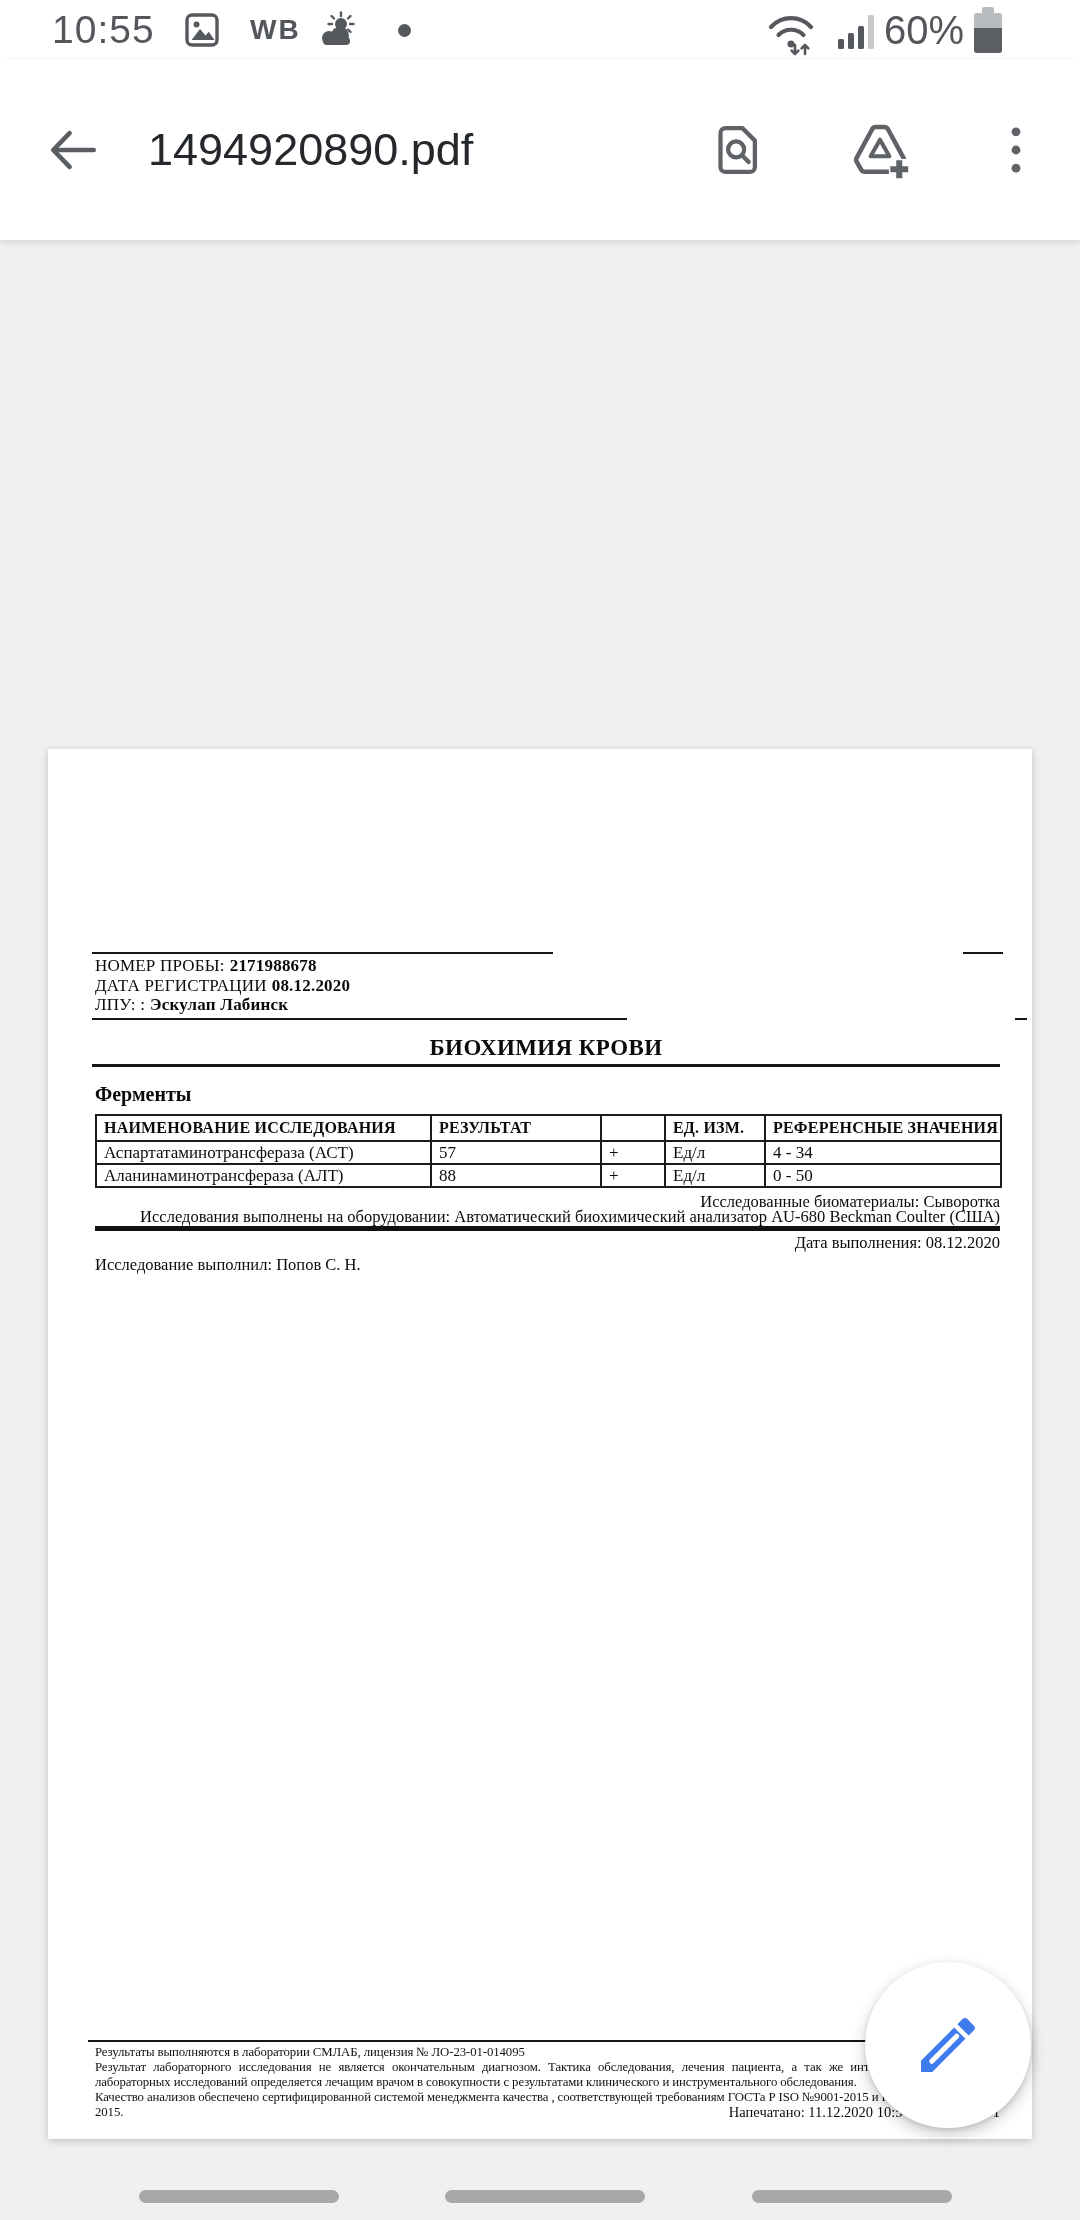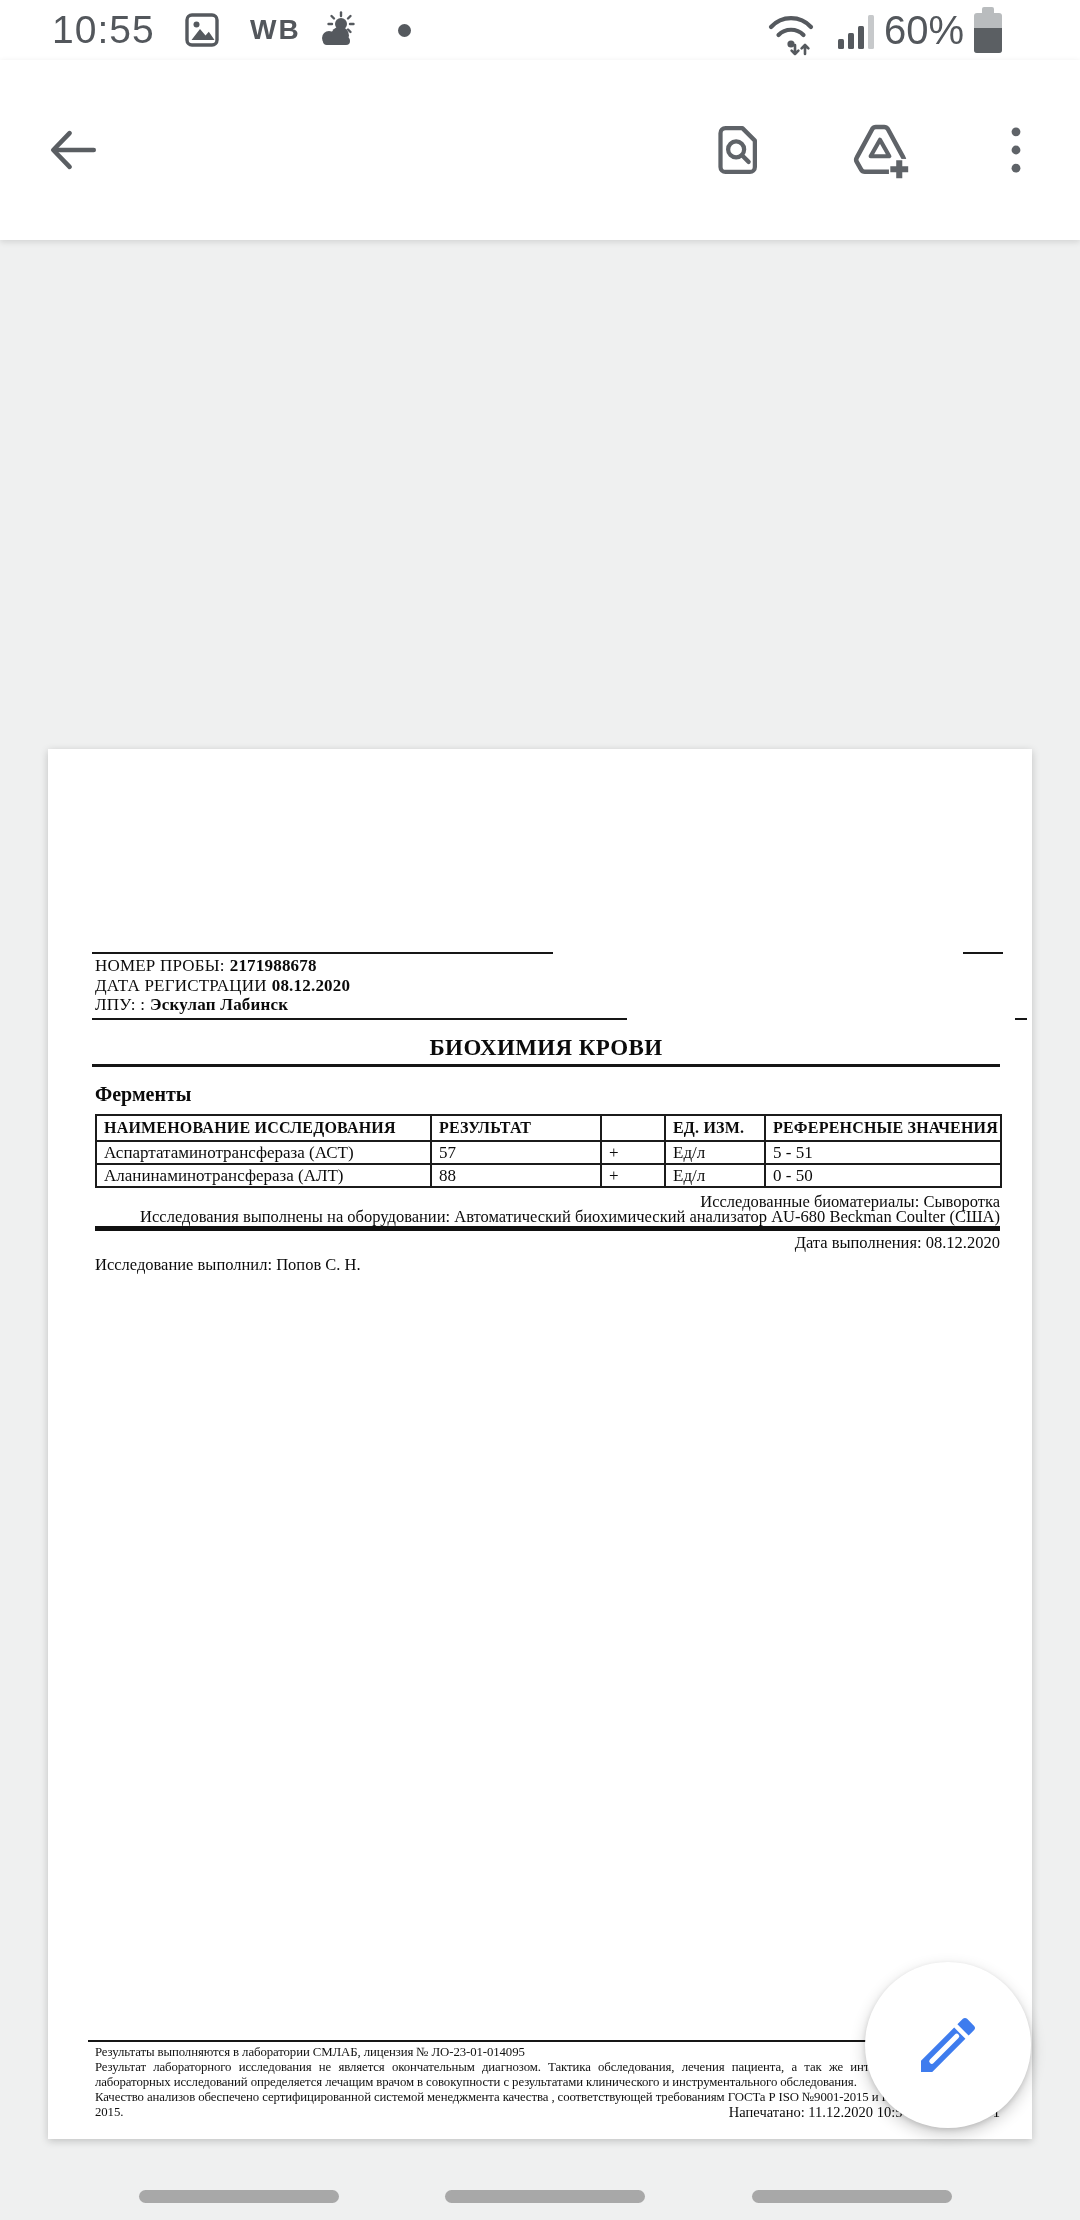--- a/index.html
+++ b/index.html
@@ -135,20 +135,21 @@
   <div class="toolbar">
     <div class="icon-btn tb-back">
       <svg width="58" height="58" viewBox="0 0 48 48">
         <g fill="none" stroke="#5a5e62" stroke-width="3.8" stroke-linecap="round" stroke-linejoin="round">
           <path d="M42 24 H9"></path>
           <path d="M22 10 L8.5 24 L22 38"></path>
         </g>
       </svg>
     </div>
 
+    <div class="tb-title">1494920890.pdf</div>
 
     <div class="icon-btn tb-find">
       <svg width="60" height="60" viewBox="0 0 48 48">
         <path d="M14 6.5 H27.5 L37.5 16.5 V37.5 A4 4 0 0 1 33.5 41.5 H14 A4 4 0 0 1 10 37.5 V10.5 A4 4 0 0 1 14 6.5 Z" fill="none" stroke="#5f6368" stroke-width="3.4" stroke-linejoin="round"></path>
         <circle cx="22.5" cy="23.5" r="6.4" fill="none" stroke="#5f6368" stroke-width="3.4"></circle>
         <line x1="27.2" y1="28.2" x2="32.5" y2="33.5" stroke="#5f6368" stroke-width="3.4" stroke-linecap="round"></line>
       </svg>
     </div>
 
     <div class="icon-btn tb-drive">
@@ -209,21 +210,21 @@
           <th>РЕЗУЛЬТАТ</th>
           <th></th>
           <th>ЕД. ИЗМ.</th>
           <th>РЕФЕРЕНСНЫЕ ЗНАЧЕНИЯ</th>
         </tr>
         <tr>
           <td>Аспартатаминотрансфераза (АСТ)</td>
           <td class="c-result">57</td>
           <td class="c-flag">+</td>
           <td>Ед/л</td>
-          <td>5 - 51</td>
+          <td>4 - 34</td>
         </tr>
         <tr>
           <td>Аланинаминотрансфераза (АЛТ)</td>
           <td class="c-result">88</td>
           <td class="c-flag">+</td>
           <td>Ед/л</td>
           <td>0 - 50</td>
         </tr>
       </tbody>
         </table>

